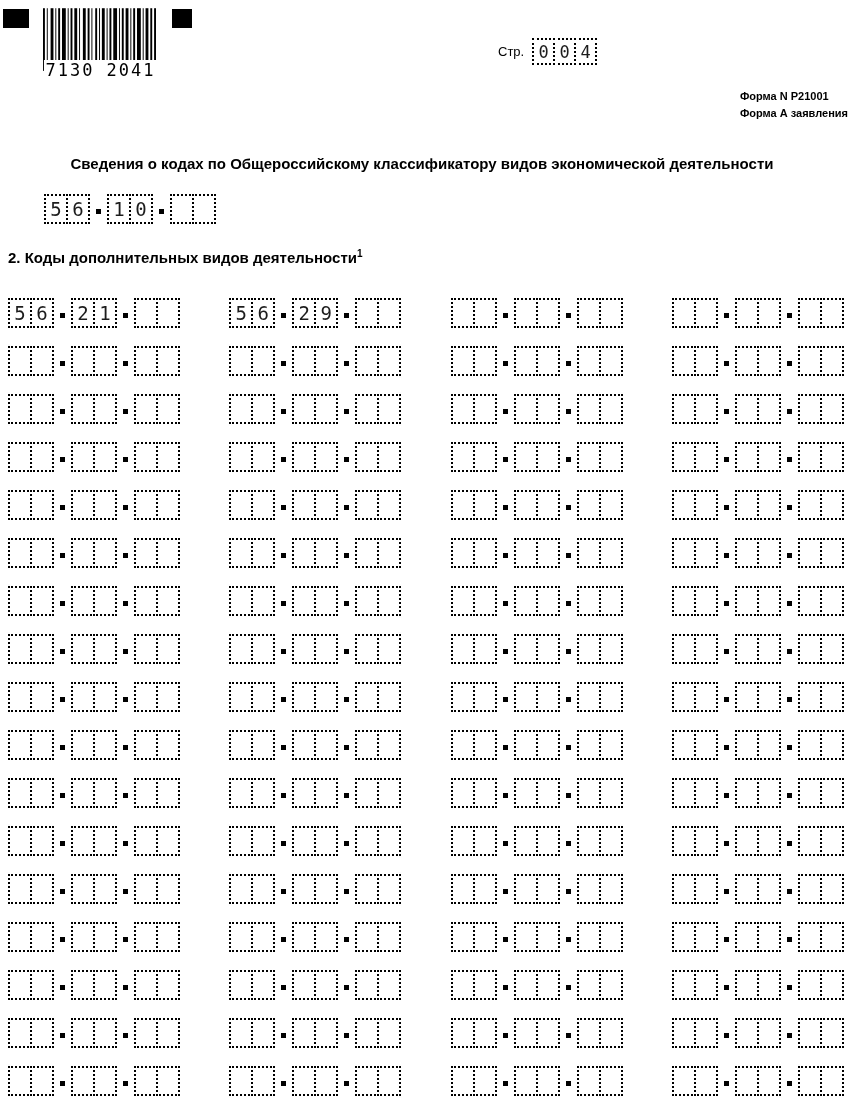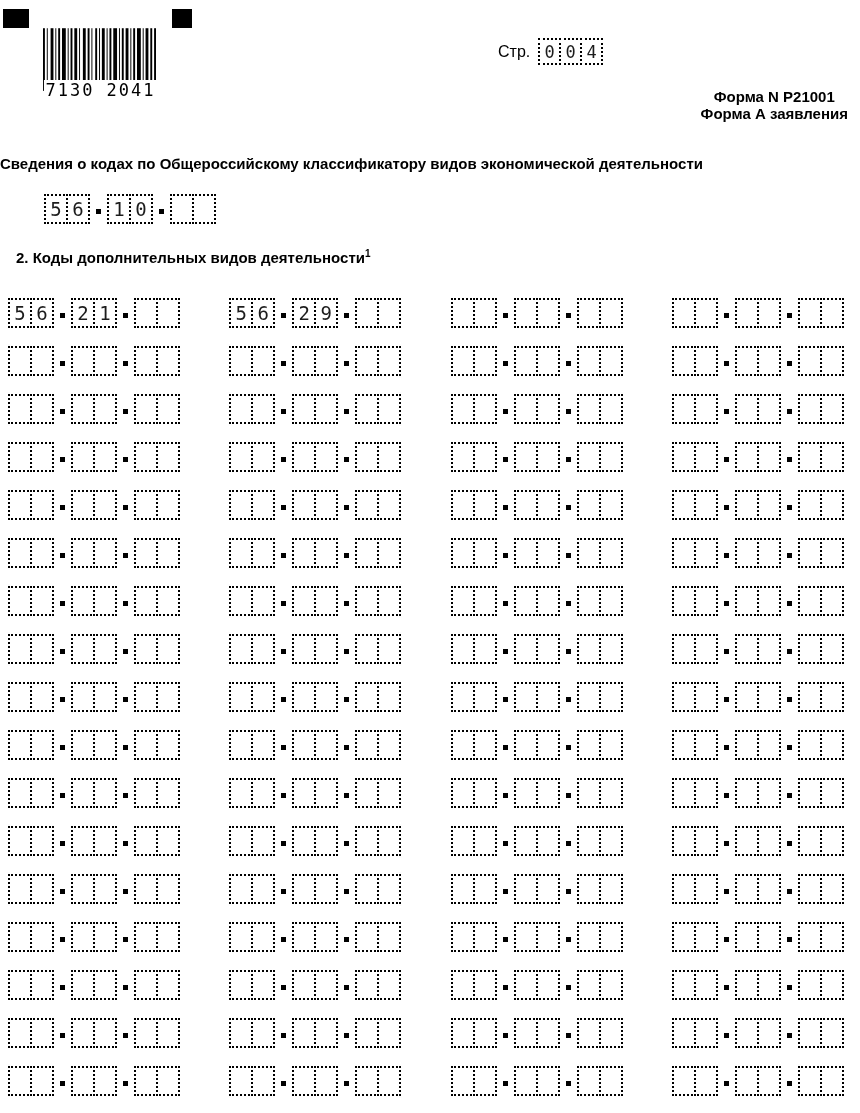--- a/index.html
+++ b/index.html
@@ -7,62 +7,62 @@
     width:860px; height:1113px; position:relative; overflow:hidden;
     font-family:"Liberation Sans", sans-serif; color:#000;
   }
 
   
   .corner-sq { position:absolute; background:#000; }
   .sq-left  { left:3px;  top:9px; width:26px; height:19px; }
   .sq-right { left:172px; top:9px; width:20px; height:19px; }
 
   
-  .barcode-wrap { position:absolute; left:43px; top:28px; width:115px; height:68px; }
+  .barcode-wrap { position:absolute; left:43px; top:8px; width:115px; height:68px; }
   .barcode-wrap svg { display:block; }
   .barcode-digits {
     position:absolute; left:50%; transform:translateX(-50%); bottom:-4px;
     background:#fff; padding:0 2px;
     font-family:"DejaVu Sans Mono", monospace; font-size:17px; letter-spacing:2px;
     white-space:nowrap; color:#000;
   }
 
   
   .page-block { position:absolute; left:498px; top:38px; display:flex; align-items:center; }
-  .page-label { font-size:16px; margin-right:8px; }
+  .page-label { font-size:13px; margin-right:8px; }
   .cellgroup { display:flex; }
   .cellgroup .cell + .cell { margin-left:-2px; }
 
   
   .cell {
     width:24px; height:30px; box-sizing:border-box; border:2px dotted #000;
     display:flex; align-items:center; justify-content:center;
     font-family:"DejaVu Sans Mono", monospace; font-size:19px; font-weight:400; color:#1c1c1c;
     background:#fff;
   }
   .page-block .cell { width:23px; height:27px; font-size:17px; }
 
   
   .form-header {
-    position:absolute; right:12px; top:88px; text-align:center;
-    font-weight:bold; font-size:15px; line-height:17px;
+    position:absolute; right:12px; top:88px; text-align:left;
+    font-weight:bold; font-size:11px; line-height:17px;
   }
 
   
   .sheet-title {
-    position:absolute; left:0; right:16px; top:155px; 
+    position:absolute; left:0; right:16px; top:155px; text-align:center;
     font-weight:bold; font-size:15px;
   }
 
   
   .section1-row { position:absolute; left:8px; top:194px; display:flex; align-items:center; }
   .section-label { font-weight:bold; font-size:15px; }
   .section-label sup { font-size:10px; }
   .section1-row .code-field { margin-left:18px; }
-  .section2-label { position:absolute; left:16px; top:248px; }
+  .section2-label { position:absolute; left:8px; top:248px; }
 
   
   .code-field { display:flex; align-items:center; }
   .pair { display:flex; }
   .pair .cell + .cell { margin-left:-2px; }
   .dot { width:5px; height:5px; background:#000; margin:0 6px; transform:translateY(2px); }
 
   
   #oked-grid { position:absolute; left:8px; right:16px; top:298px; }
   .grid-row { display:flex; justify-content:space-between; margin-bottom:18px; }

